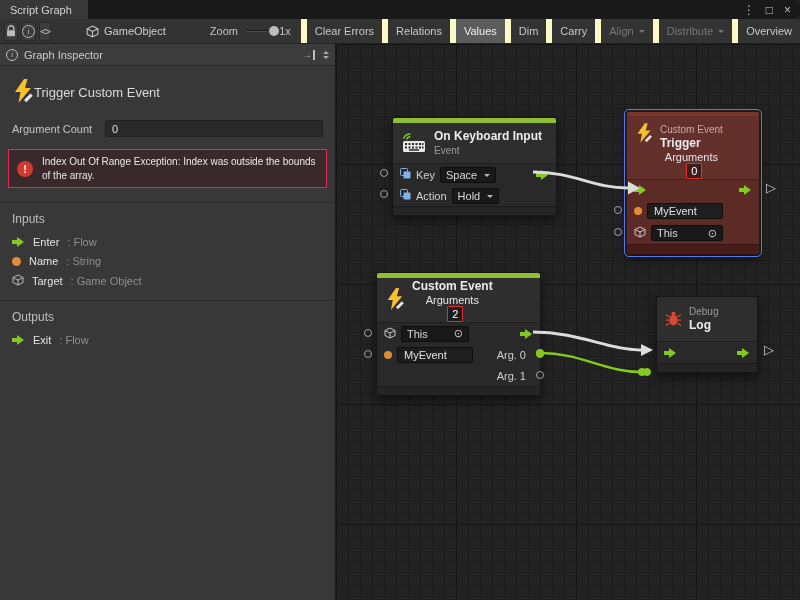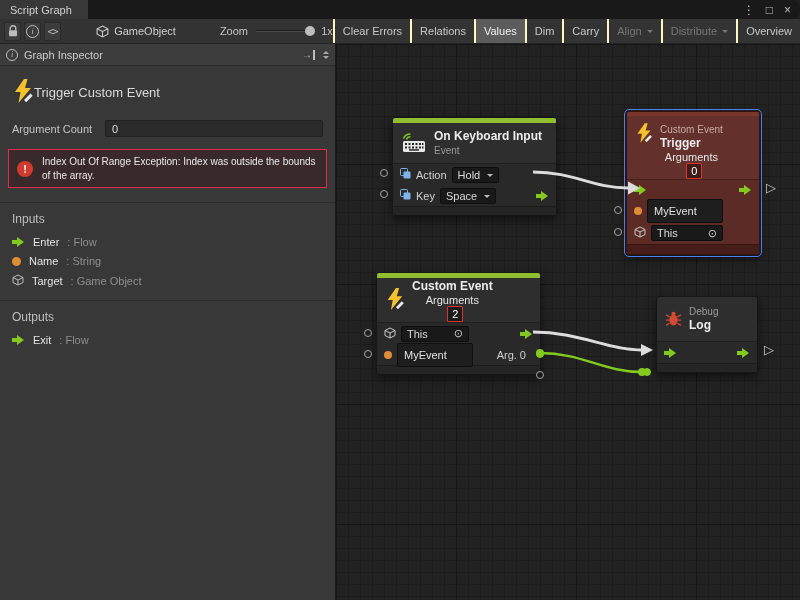--- a/index.html
+++ b/index.html
@@ -22,23 +22,23 @@
   
   .toolbar { height: 25px; background: #333333; border-bottom: 1px solid #232323; display: flex; align-items: center; padding: 0 0 0 4px; overflow: hidden; }
   .ticon { width: 22px; height: 19px; background: #3C3C3C; border: 1px solid #2A2A2A; border-radius: 2px; display: flex; align-items: center; justify-content: center; margin-right: 3px; color: #BDBDBD; }
   .circle-i { width: 13px; height: 13px; border-radius: 50%; border: 1px solid #BDBDBD; color: #BDBDBD; font-size: 9px; font-style: italic; font-family: "Liberation Serif", serif; display: inline-flex; align-items: center; justify-content: center; }
   .code-glyph { font-family: "DejaVu Sans Mono", monospace; font-size: 10px; letter-spacing: -1px; }
   .go-chip { display: flex; align-items: center; gap: 5px; margin-left: 32px; color: #CFCFCF; }
   .zoom-label { margin-left: 44px; color: #C4C4C4; }
   .zoom-slider { position: relative; width: 80px; height: 12px; margin: 0 5px 0 8px; }
   .zoom-track { position: absolute; left: 0; right: 0; top: 5px; height: 2px; background: #1C1C1C; border-bottom: 1px solid #4A4A4A; }
   .zoom-knob { position: absolute; top: 1px; left: 82%; width: 10px; height: 10px; border-radius: 50%; background: #BDBDBD; }
-  .zoom-value { color: #C4C4C4; }
+  .zoom-value { color: #C4C4C4; margin-right: 10px; }
   .tbtn-group { display: flex; align-items: stretch; height: 25px; }
-  .tbtn { display: flex; align-items: center; padding: 0 8px; border-left: 2px solid #fef9c3; color: #C8C8C8; white-space: nowrap; }
+  .tbtn { display: flex; align-items: center; padding: 0 8px; border-left: 6px solid #fef9c3; color: #C8C8C8; white-space: nowrap; }
   .tbtn.active { background: #5C5C5C; color: #EFEFEF; }
   .tbtn.disabled { color: #767676; }
   .caret-down { display: inline-block; width: 0; height: 0; border: 3.5px solid transparent; border-top-color: currentColor; margin-left: 5px; margin-top: 4px; }
 
   
   .main { display: flex; height: 556px; }
 
   
   .inspector { width: 336px; min-width: 336px; background: #383838; border-right: 1px solid #1A1A1A; position: relative; }
   .insp-header { height: 22px; background: #3C3C3C; border-bottom: 1px solid #2A2A2A; display: flex; align-items: center; gap: 6px; padding: 0 6px; color: #CCCCCC; }
@@ -91,21 +91,21 @@
   .node-title { font-size: 12px; font-weight: bold; color: #ECECEC; line-height: 1.25; }
   .node-cat { font-size: 10px; color: #9A9A9A; line-height: 1.3; }
   .node-body { background: #292929; border-top: 1px solid #202020; }
   .node-row { height: 21px; display: flex; align-items: center; gap: 5px; padding: 0 7px; }
   .node-footer { height: 9px; background: #252525; border-top: 1px solid #1C1C1C; border-radius: 0 0 3px 3px; }
   .spacer { flex: 1; }
 
   .dropdown { background: #191919; border: 1px solid #0E0E0E; border-radius: 2px; height: 16px; display: inline-flex; align-items: center; gap: 7px; padding: 0 5px; color: #D8D8D8; }
   .dd-caret { width: 0; height: 0; border: 3.5px solid transparent; border-top-color: #BBBBBB; margin-top: 4px; }
   .target-glyph { color: #CFCFCF; font-size: 11px; line-height: 1; }
-  .nfield { background: #1E1E1E; border: 1px solid #0F0F0F; border-radius: 2px; height: 24px; display: inline-flex; align-items: center; padding: 0 6px; color: #E2E2E2; min-width: 76px; }
+  .nfield { background: #1E1E1E; border: 1px solid #0F0F0F; border-radius: 2px; height: 16px; display: inline-flex; align-items: center; padding: 0 6px; color: #E2E2E2; min-width: 76px; }
   .count-box { border: 1px solid #E03030; background: rgba(0,0,0,0.38); color: #FFFFFF; padding: 0 4px; margin-left: 6px; border-radius: 1px; font-size: 11px; line-height: 14px; }
   .args-row { display: flex; align-items: center; font-size: 11px; color: #E6E6E6; flex-direction: column; }
 
   .port-circle { position: absolute; width: 8px; height: 8px; border: 1.5px solid #A2A2A2; border-radius: 50%; background: transparent; z-index: 3; }
   .port-circle.connected { background: #84C91F; border-color: #84C91F; }
   .row-label { color: #D2D2D2; }
   .arg-label { color: #CFCFCF; margin-right: 7px; }
 
   
   .node.error-node { background: #63302B; border-color: #35130F; }
@@ -288,43 +288,43 @@
         </span>
       </div>
       <div class="node-body">
         <div class="node-row">
           <span>
             <svg width="11" height="11" viewBox="0 0 11 11">
                 <rect x="0.5" y="0.5" width="7" height="7" rx="1" fill="none" stroke="#7FB3E8"></rect>
                 <rect x="3.5" y="3.5" width="7" height="7" rx="1" fill="#7FB3E8"></rect>
               </svg>
           </span>
+          <span class="row-label">Key</span>
+          <span class="dropdown">
+            <span>Space</span>
+            <span class="dd-caret"></span>
+          </span>
+          <span class="spacer"></span>
+          <span class="flow-arrow">
+            <svg width="13" height="12" viewBox="0 0 13 12">
+                <path d="M0 4 h5 V1 l7 5 -7 5 V8 H0 Z" fill="#84C91F"></path>
+              </svg>
+          </span>
+        </div>
+        <div class="node-row">
+          <span>
+            <svg width="11" height="11" viewBox="0 0 11 11">
+                <rect x="0.5" y="0.5" width="7" height="7" rx="1" fill="none" stroke="#7FB3E8"></rect>
+                <rect x="3.5" y="3.5" width="7" height="7" rx="1" fill="#7FB3E8"></rect>
+              </svg>
+          </span>
           <span class="row-label">Action</span>
           <span class="dropdown">
             <span>Hold</span>
             <span class="dd-caret"></span>
-          </span>
-        </div>
-        <div class="node-row">
-          <span>
-            <svg width="11" height="11" viewBox="0 0 11 11">
-                <rect x="0.5" y="0.5" width="7" height="7" rx="1" fill="none" stroke="#7FB3E8"></rect>
-                <rect x="3.5" y="3.5" width="7" height="7" rx="1" fill="#7FB3E8"></rect>
-              </svg>
-          </span>
-          <span class="row-label">Key</span>
-          <span class="dropdown">
-            <span>Space</span>
-            <span class="dd-caret"></span>
-          </span>
-          <span class="spacer"></span>
-          <span class="flow-arrow">
-            <svg width="13" height="12" viewBox="0 0 13 12">
-                <path d="M0 4 h5 V1 l7 5 -7 5 V8 H0 Z" fill="#84C91F"></path>
-              </svg>
           </span>
         </div>
       </div>
       <div class="node-footer"></div>
       <span class="port-circle" style="left:-13px; top:51px"></span>
       <span class="port-circle" style="left:-13px; top:72px"></span>
     </div>
 
     <div class="node error-node selected" style="left:290px; top:67px; width:134px;">
       <div class="node-strip strip-red"></div>
@@ -417,20 +417,24 @@
                 <path d="M0 4 h5 V1 l7 5 -7 5 V8 H0 Z" fill="#84C91F"></path>
               </svg>
           </span>
         </div>
         <div class="node-row">
           <span class="dot orange" style="width:8px;height:8px"></span>
           <span class="nfield">MyEvent</span>
           <span class="spacer"></span>
           <span class="arg-label">Arg. 0</span>
         </div>
+        <div class="node-row">
+          <span class="spacer"></span>
+          <span class="arg-label">Arg. 1</span>
+        </div>
       </div>
       <div class="node-footer"></div>
       <span class="port-circle" style="left:-13px; top:56px"></span>
       <span class="port-circle" style="left:-13px; top:77px"></span>
       <span class="port-circle connected" style="right:-4px; top:77px"></span>
       <span class="port-circle" style="right:-4px; top:98px"></span>
     </div>
 
     <div class="node" style="left:320px; top:252px; width:102px;">
       <div class="node-header" style="height:44px">

